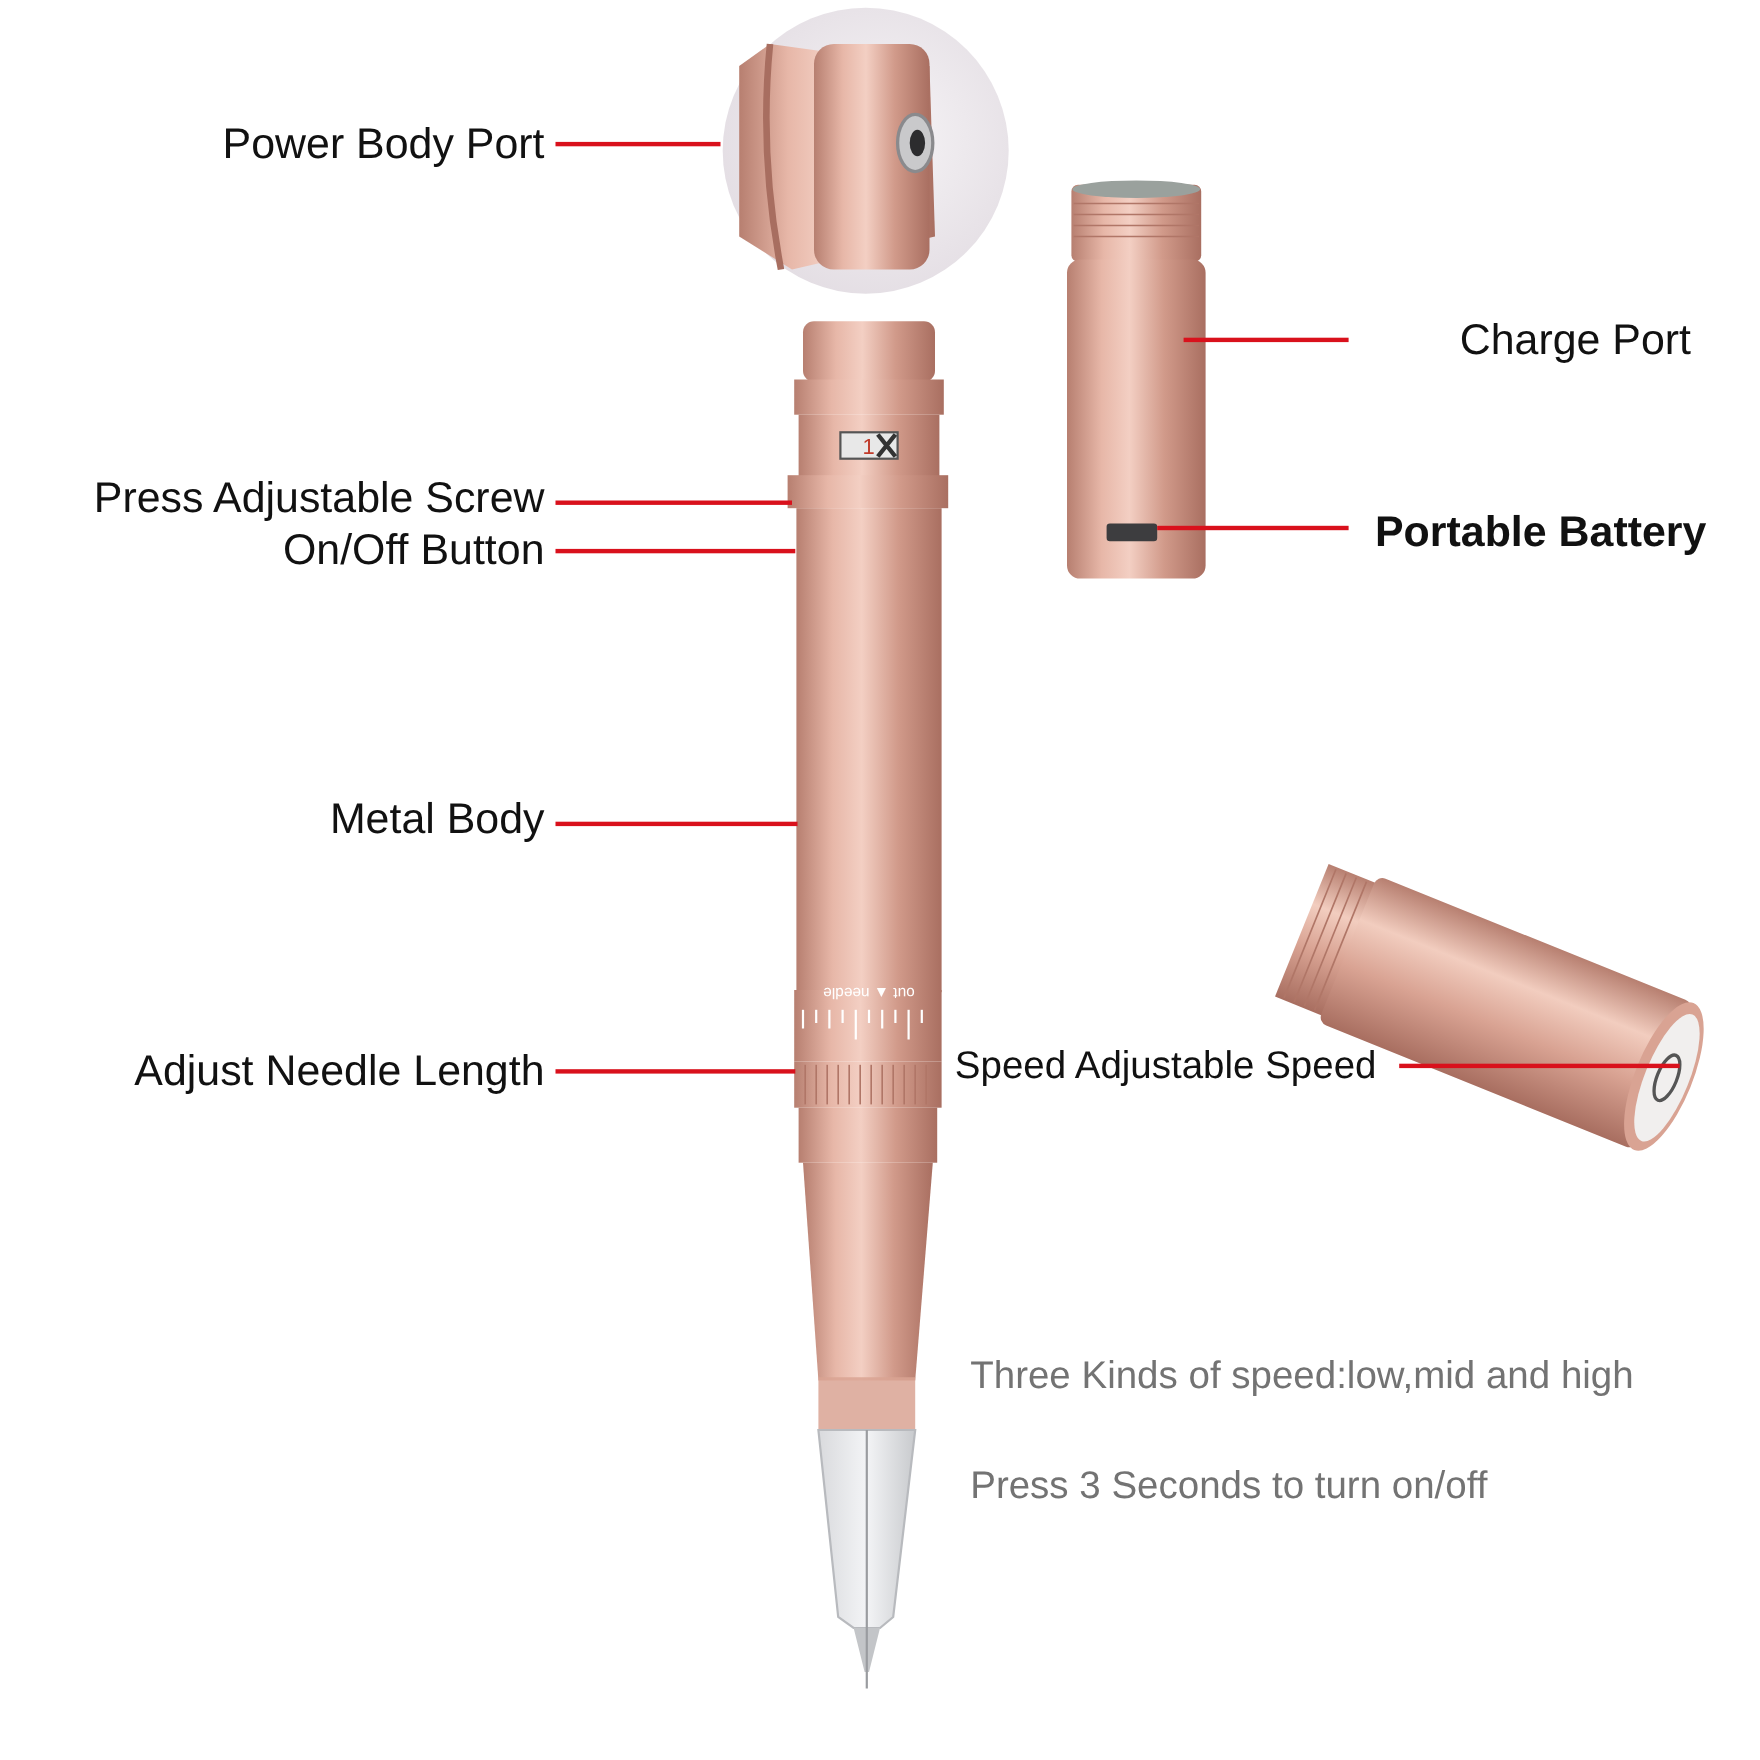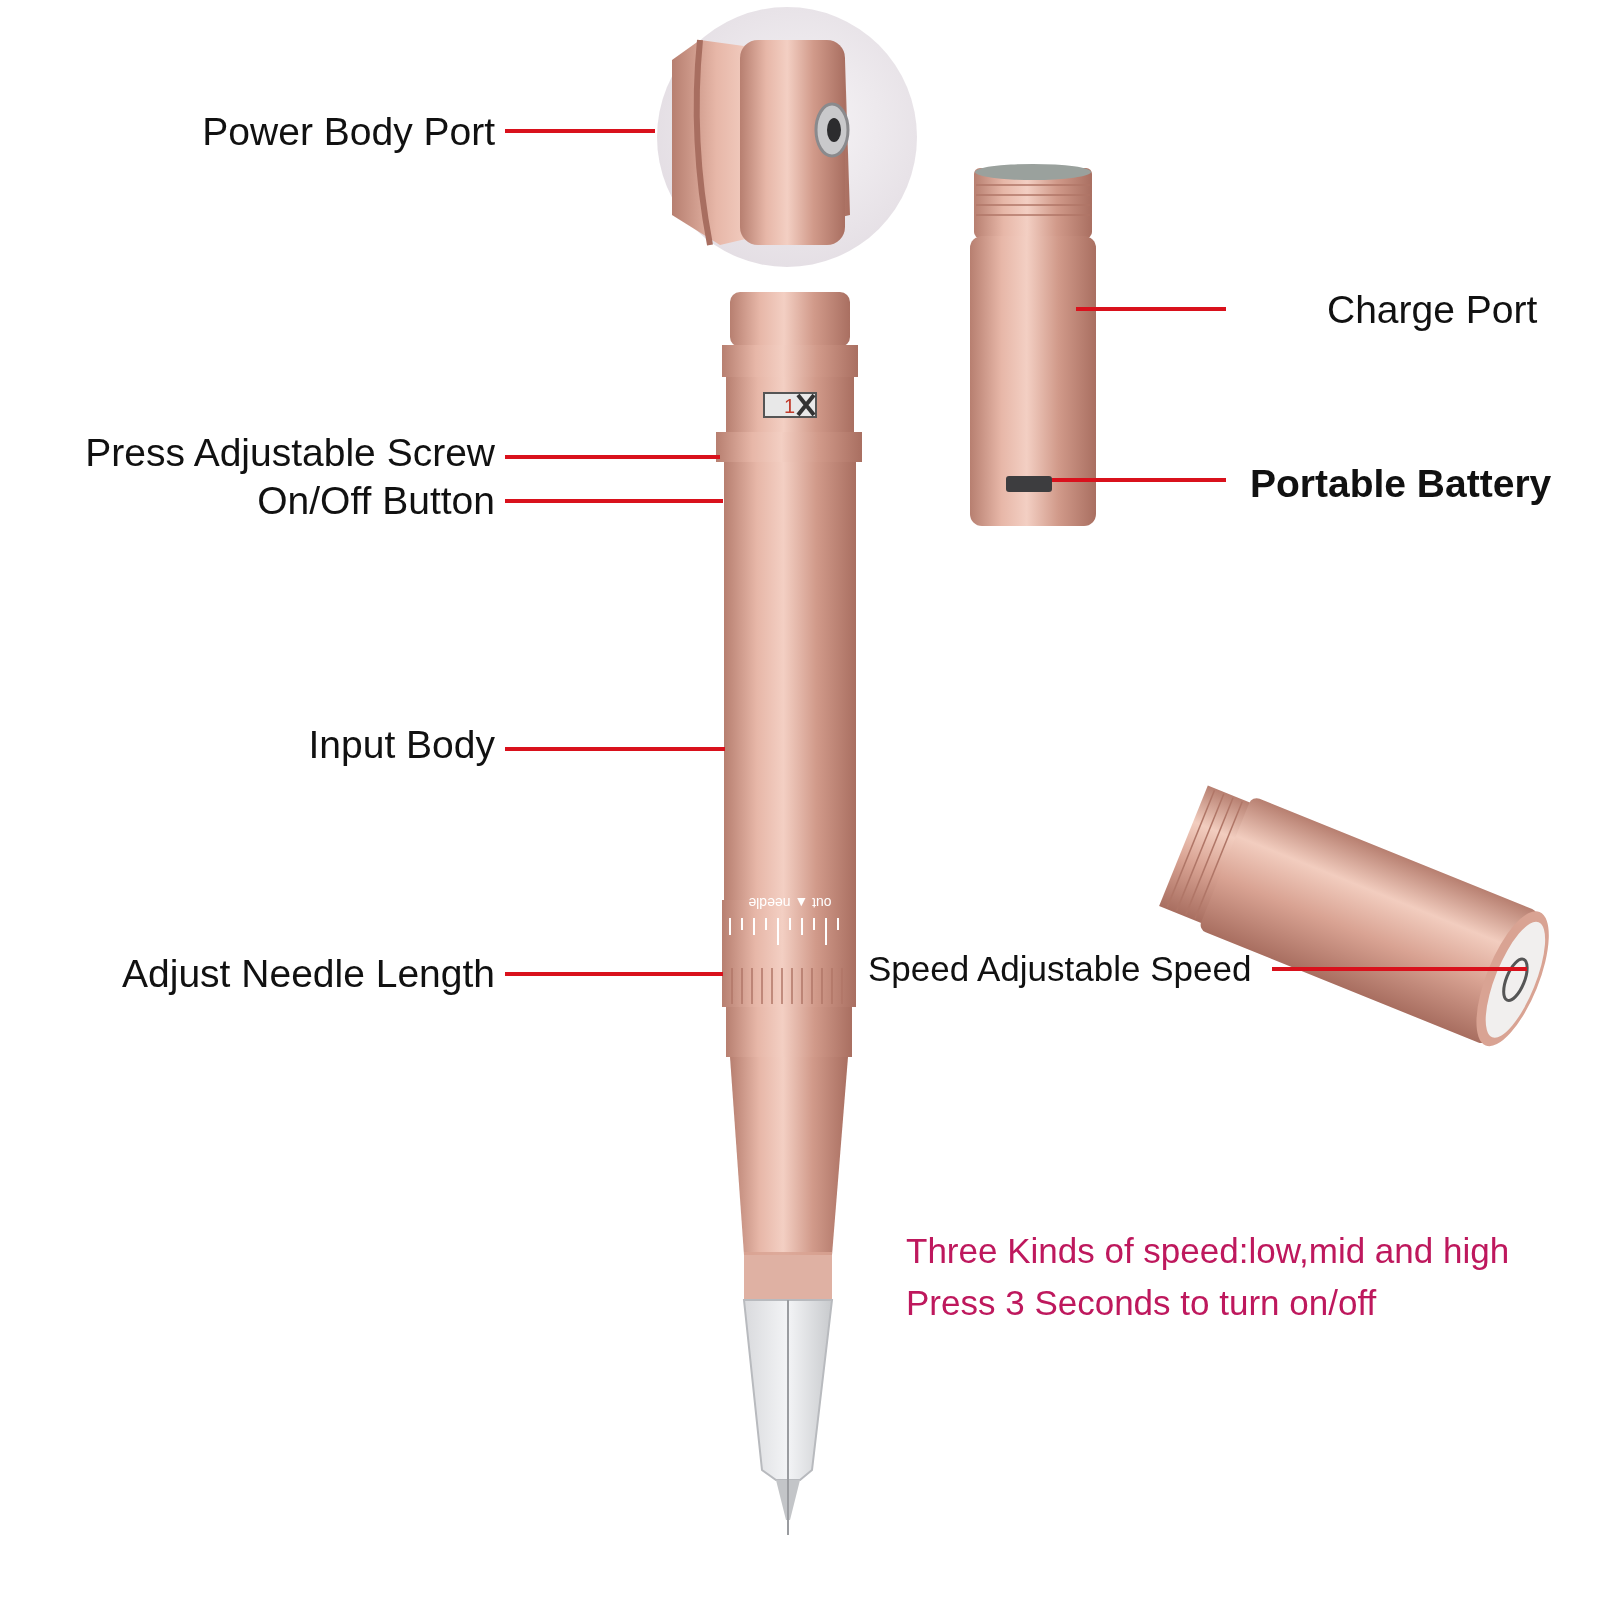--- a/index.html
+++ b/index.html
@@ -1,21 +1,21 @@
 <!DOCTYPE html>
 <html><head>
   <meta charset="utf-8">
   <style>
     html, body { margin: 0; padding: 0; background: #ffffff; }
     body { width: 1600px; height: 1600px; position: relative; overflow: hidden;
            font-family: "Liberation Sans", sans-serif; color: #000; }
     .label { position: absolute; font-size: 39px; line-height: 1; white-space: nowrap; color: #111; }
     .label.right { text-align: right; }
     .leader { position: absolute; height: 4px; background: #d9111c; }
-    .note { position: absolute; font-size: 35px; line-height: 1; white-space: nowrap; color: #be185d; margin-left: 24px; }
+    .note { position: absolute; font-size: 35px; line-height: 1; white-space: nowrap; color: #737373; }
     svg { position: absolute; left: 0; top: 0; }
   </style>
 </head>
 <body>
 
 <svg width="1600" height="1600" viewBox="0 0 1600 1600">
   <defs>
     <linearGradient id="rg" x1="0" x2="1" y1="0" y2="0">
       <stop offset="0" stop-color="#b77f70"></stop>
       <stop offset="0.25" stop-color="#e7b7a8"></stop>
@@ -135,29 +135,29 @@
 
 <div class="label right" style="left:130px; top:112px; width:365px;">Power Body Port</div>
 <div class="leader" style="left:505px; top:129px; width:150px;"></div>
 
 <div class="label right" style="left:20px; top:433px; width:475px;">Press Adjustable Screw</div>
 <div class="leader" style="left:505px; top:455px; width:215px;"></div>
 
 <div class="label right" style="left:130px; top:481px; width:365px;">On/Off Button</div>
 <div class="leader" style="left:505px; top:499px; width:218px;"></div>
 
-<div class="label right" style="left:130px; top:725px; width:365px;">Input Body</div>
+<div class="label right" style="left:130px; top:725px; width:365px;">Metal Body</div>
 <div class="leader" style="left:505px; top:747px; width:220px;"></div>
 
 <div class="label right" style="left:60px; top:954px; width:435px;">Adjust Needle Length</div>
 <div class="leader" style="left:505px; top:972px; width:218px;"></div>
 
 <div class="leader" style="left:1076px; top:307px; width:150px;"></div>
 <div class="label" style="left:1327px; top:290px;">Charge Port</div>
 
 <div class="leader" style="left:1052px; top:478px; width:174px;"></div>
 <div class="label" style="left:1250px; top:464px;font-weight:bold;">Portable Battery</div>
 
 <div class="label" style="left:868px; top:951px; font-size:35px;">Speed Adjustable Speed</div>
 <div class="leader" style="left:1272px; top:967px; width:255px;"></div>
 
 <div class="note" style="left:882px; top:1233px;">Three Kinds of speed:low,mid and high</div>
-<div class="note" style="left:882px; top:1285px;">Press 3 Seconds to turn on/off</div>
+<div class="note" style="left:882px; top:1333px;">Press 3 Seconds to turn on/off</div>
 
 </body></html>

